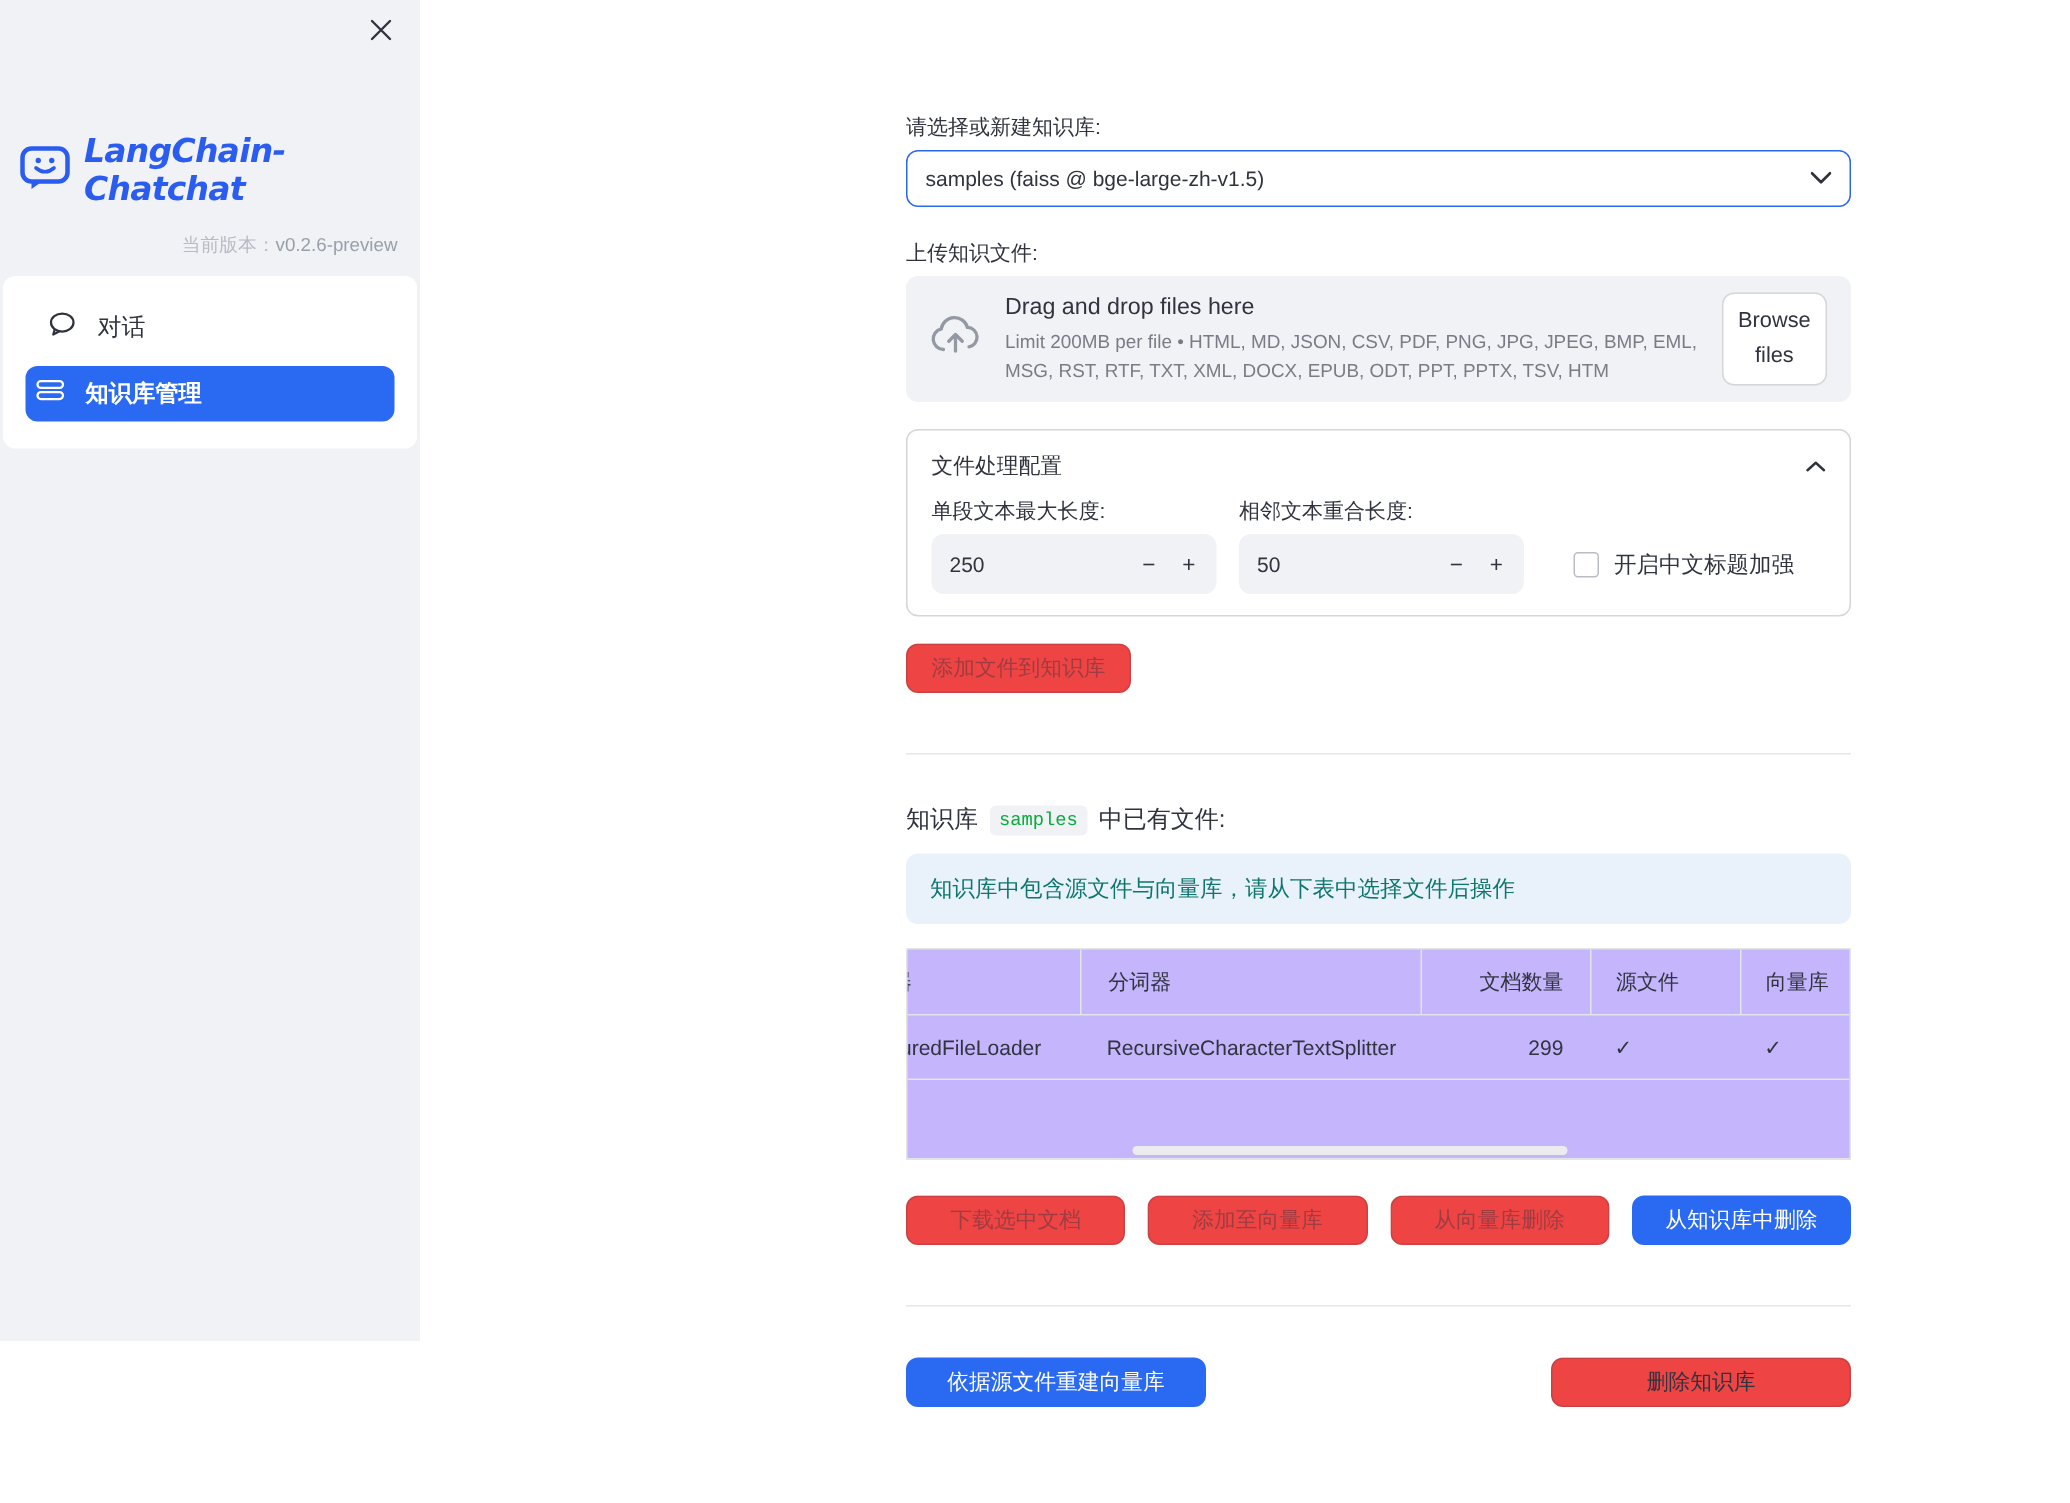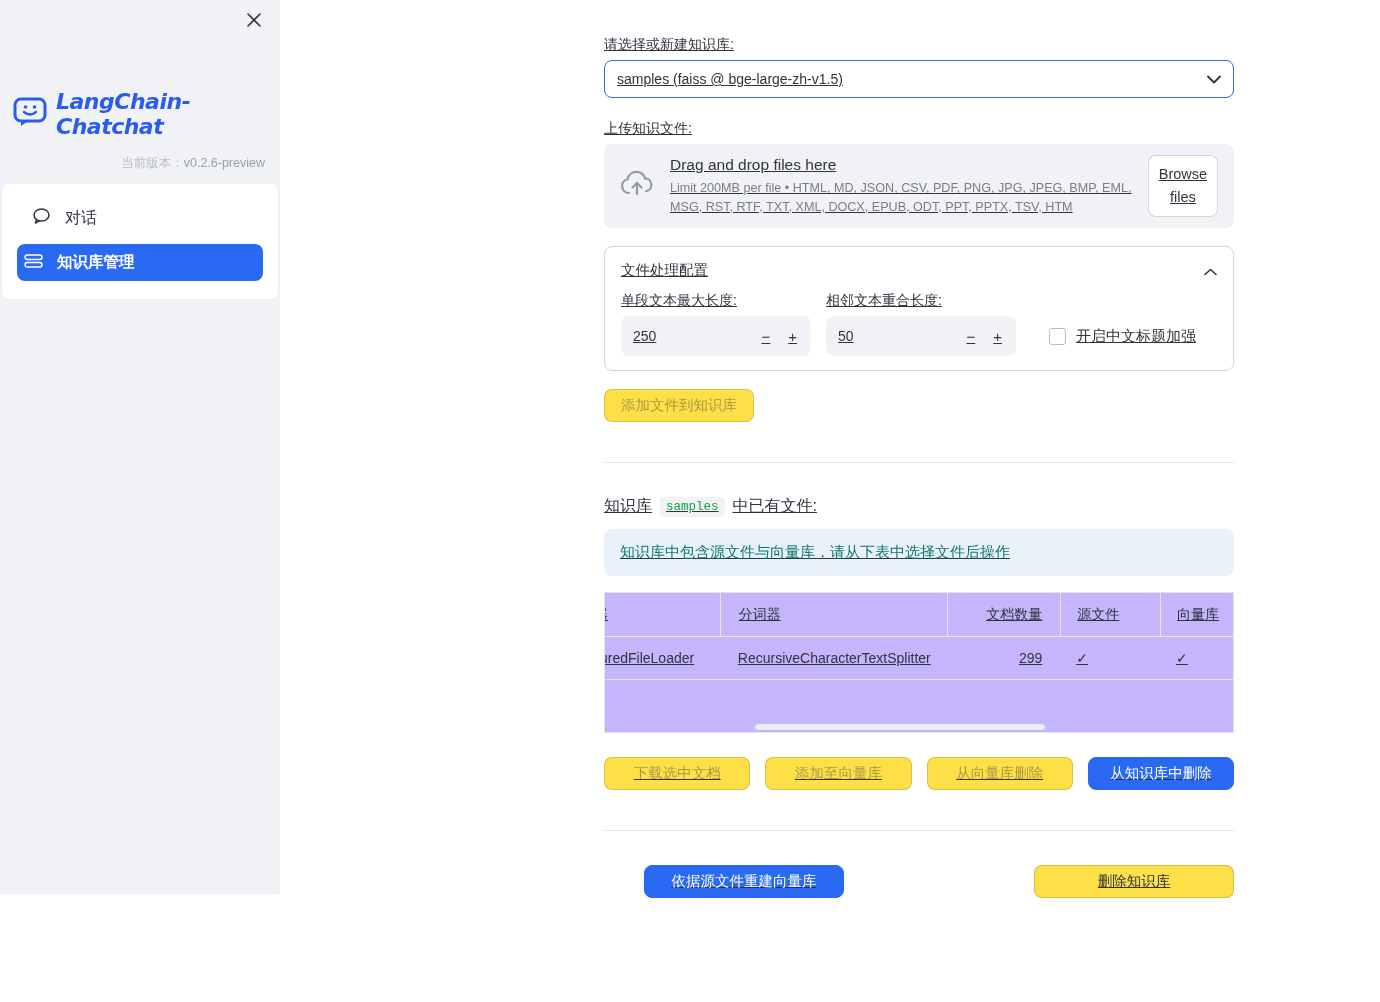--- a/index.html
+++ b/index.html
@@ -22,21 +22,21 @@
   .version-value { color:#9aa0aa; }
   .menu-card { margin:12px 2px 0 2px; background:#ffffff; border-radius:8px;
     padding:14px 0 18px 0; }
   .menu-item { display:flex; align-items:center; gap:14px; height:40px;
     padding-left:30px; font-size:16px; color:#31333f; cursor:pointer; }
   .menu-item-selected { margin:6px 15px 0 15px; height:37px; padding-left:7px;
     background:#2a6af2; border-radius:8px; color:#ffffff; font-weight:bold; font-size:15.5px; }
 
   
   .main { position:absolute; left:280px; top:0; width:1100px; height:1002px; background:#fff; }
-  .content { width:630px; margin-left:324px; padding-top:34px;text-decoration:underline; }
+  .content { width:630px; margin-left:324px; padding-top:74px; }
 
   .field-label { font-size:14px; line-height:20px; margin-bottom:6px; color:#31333f; }
 
   .selectbox { height:38px; border:1px solid #2a6af2; border-radius:8px; background:#ffffff;
     display:flex; align-items:center; padding:0 12px; cursor:pointer; margin-bottom:20px; }
   .selectbox-value { flex:1; font-size:14px; color:#31333f; }
 
   .dropzone { margin-top:6px; background:#f0f2f6; border-radius:8px; height:84px;
     display:flex; align-items:center; padding:0 16px; gap:16px; margin-bottom:18px; }
   .dz-icon { flex:0 0 auto; color:#9398a3; }
@@ -58,21 +58,21 @@
     align-items:center; padding:0 14px 0 12px; }
   .num-value { flex:1; font-size:14px; color:#31333f; }
   .step-btn { background:transparent; border:none; font-size:15px; color:#31333f;
     cursor:pointer; padding:0 0 0 18px; font-family:inherit; }
   .chk-group { display:flex; align-items:center; gap:10px; height:40px; margin-left:18px; }
   .checkbox { width:17px; height:17px; border:1px solid #b9bcc4; border-radius:3px;
     background:#ffffff; cursor:pointer; }
   .chk-label { font-size:15px; color:#31333f; }
 
   .btn { font-family:inherit; font-size:14.5px; border-radius:8px; padding:6px 16px;
-    cursor:pointer; background:#fde047; border:1px solid rgba(49,51,63,0.2); color:#31333f; }
+    cursor:pointer; background:#ef4444; border:1px solid rgba(49,51,63,0.2); color:#31333f; }
   .btn-disabled { color:rgba(49,51,63,0.42); border-color:rgba(49,51,63,0.18); cursor:default; }
   .btn-primary { background:#2a6af2; border:1px solid #2a6af2; color:#ffffff; }
 
   .divider { height:1px; background:rgba(49,51,63,0.12); margin-top:40px; }
 
   .kb-line { margin-top:33px; font-size:16px; display:flex; align-items:center; gap:8px; }
   .kb-code { font-family:"Liberation Mono","DejaVu Sans Mono",monospace; font-size:12.5px;
     color:#09ab3b; background:#f0f2f6; border-radius:4px; padding:3px 6px; }
 
   .info-box { margin-top:12px; background:#e9f2fb; border-radius:8px; padding:14px 16px;
@@ -94,21 +94,21 @@
     border-left:1px solid #e4e5e8; }
   .clip-head { margin-left:-11px; }
   .clip-cell { margin-left:-5px; }
   .h-scroll-thumb { position:absolute; bottom:2px; left:150px; width:290px; height:6px;
     background:#ececef; border-radius:3px; cursor:pointer; }
 
   .actions-row { display:flex; gap:15px; margin-top:24px; }
   .actions-row .btn { flex:1; padding:6px 0; }
 
   .bottom-row { display:flex; justify-content:space-between; margin-top:34px; }
-  .bottom-row .btn { width:200px; padding:6px 0;margin-left:40px; }
+  .bottom-row .btn { width:200px; padding:6px 0; }
 </style>
 </head>
 <body>
 
 <div class="sidebar">
   <div class="sb-close-row">
     <button class="sb-close">
       <span>
         <svg width="18" height="18" viewBox="0 0 18 18">
           <path d="M3 3 L15 15 M15 3 L3 15" stroke="#31333f" stroke-width="1.6" stroke-linecap="round"></path>

